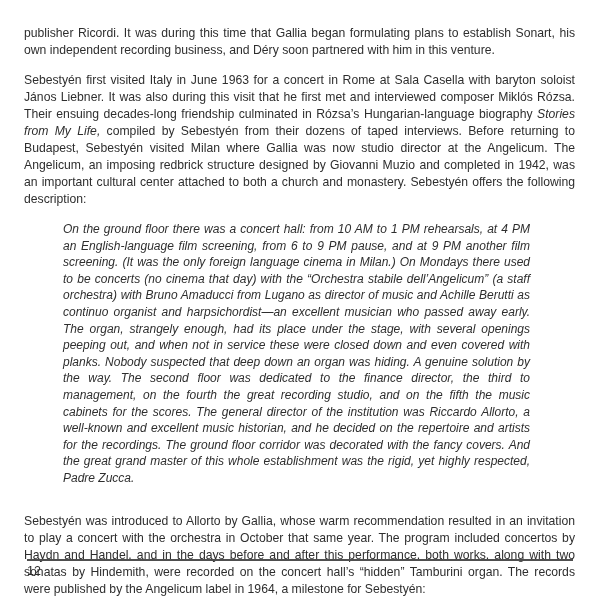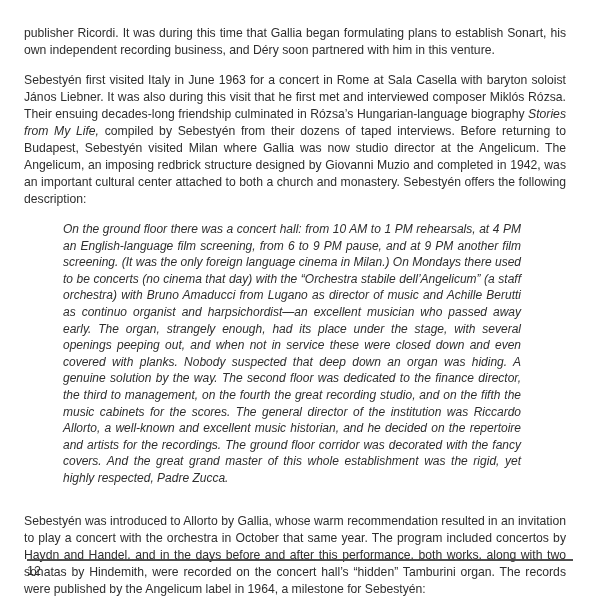--- a/index.html
+++ b/index.html
@@ -4,21 +4,21 @@
 <style>
   * { box-sizing: border-box; }
   html, body { margin: 0; padding: 0; background: #e9e9e9; }
   .page {
     position: relative;
     width: 600px;
     height: 600px;
     background: #ffffff;
     font-family: "Liberation Sans", sans-serif;
     color: #2e2e2e;
-    padding: 25px 34px 0 24px;
+    padding: 25px 25px 0 24px;
     overflow: hidden;
   }
   .body-text {
     font-size: 12.2px;
     line-height: 17px;
     text-align: justify;
     margin: 0 0 13px 0;
   }
   .quote {
     font-size: 12px;

